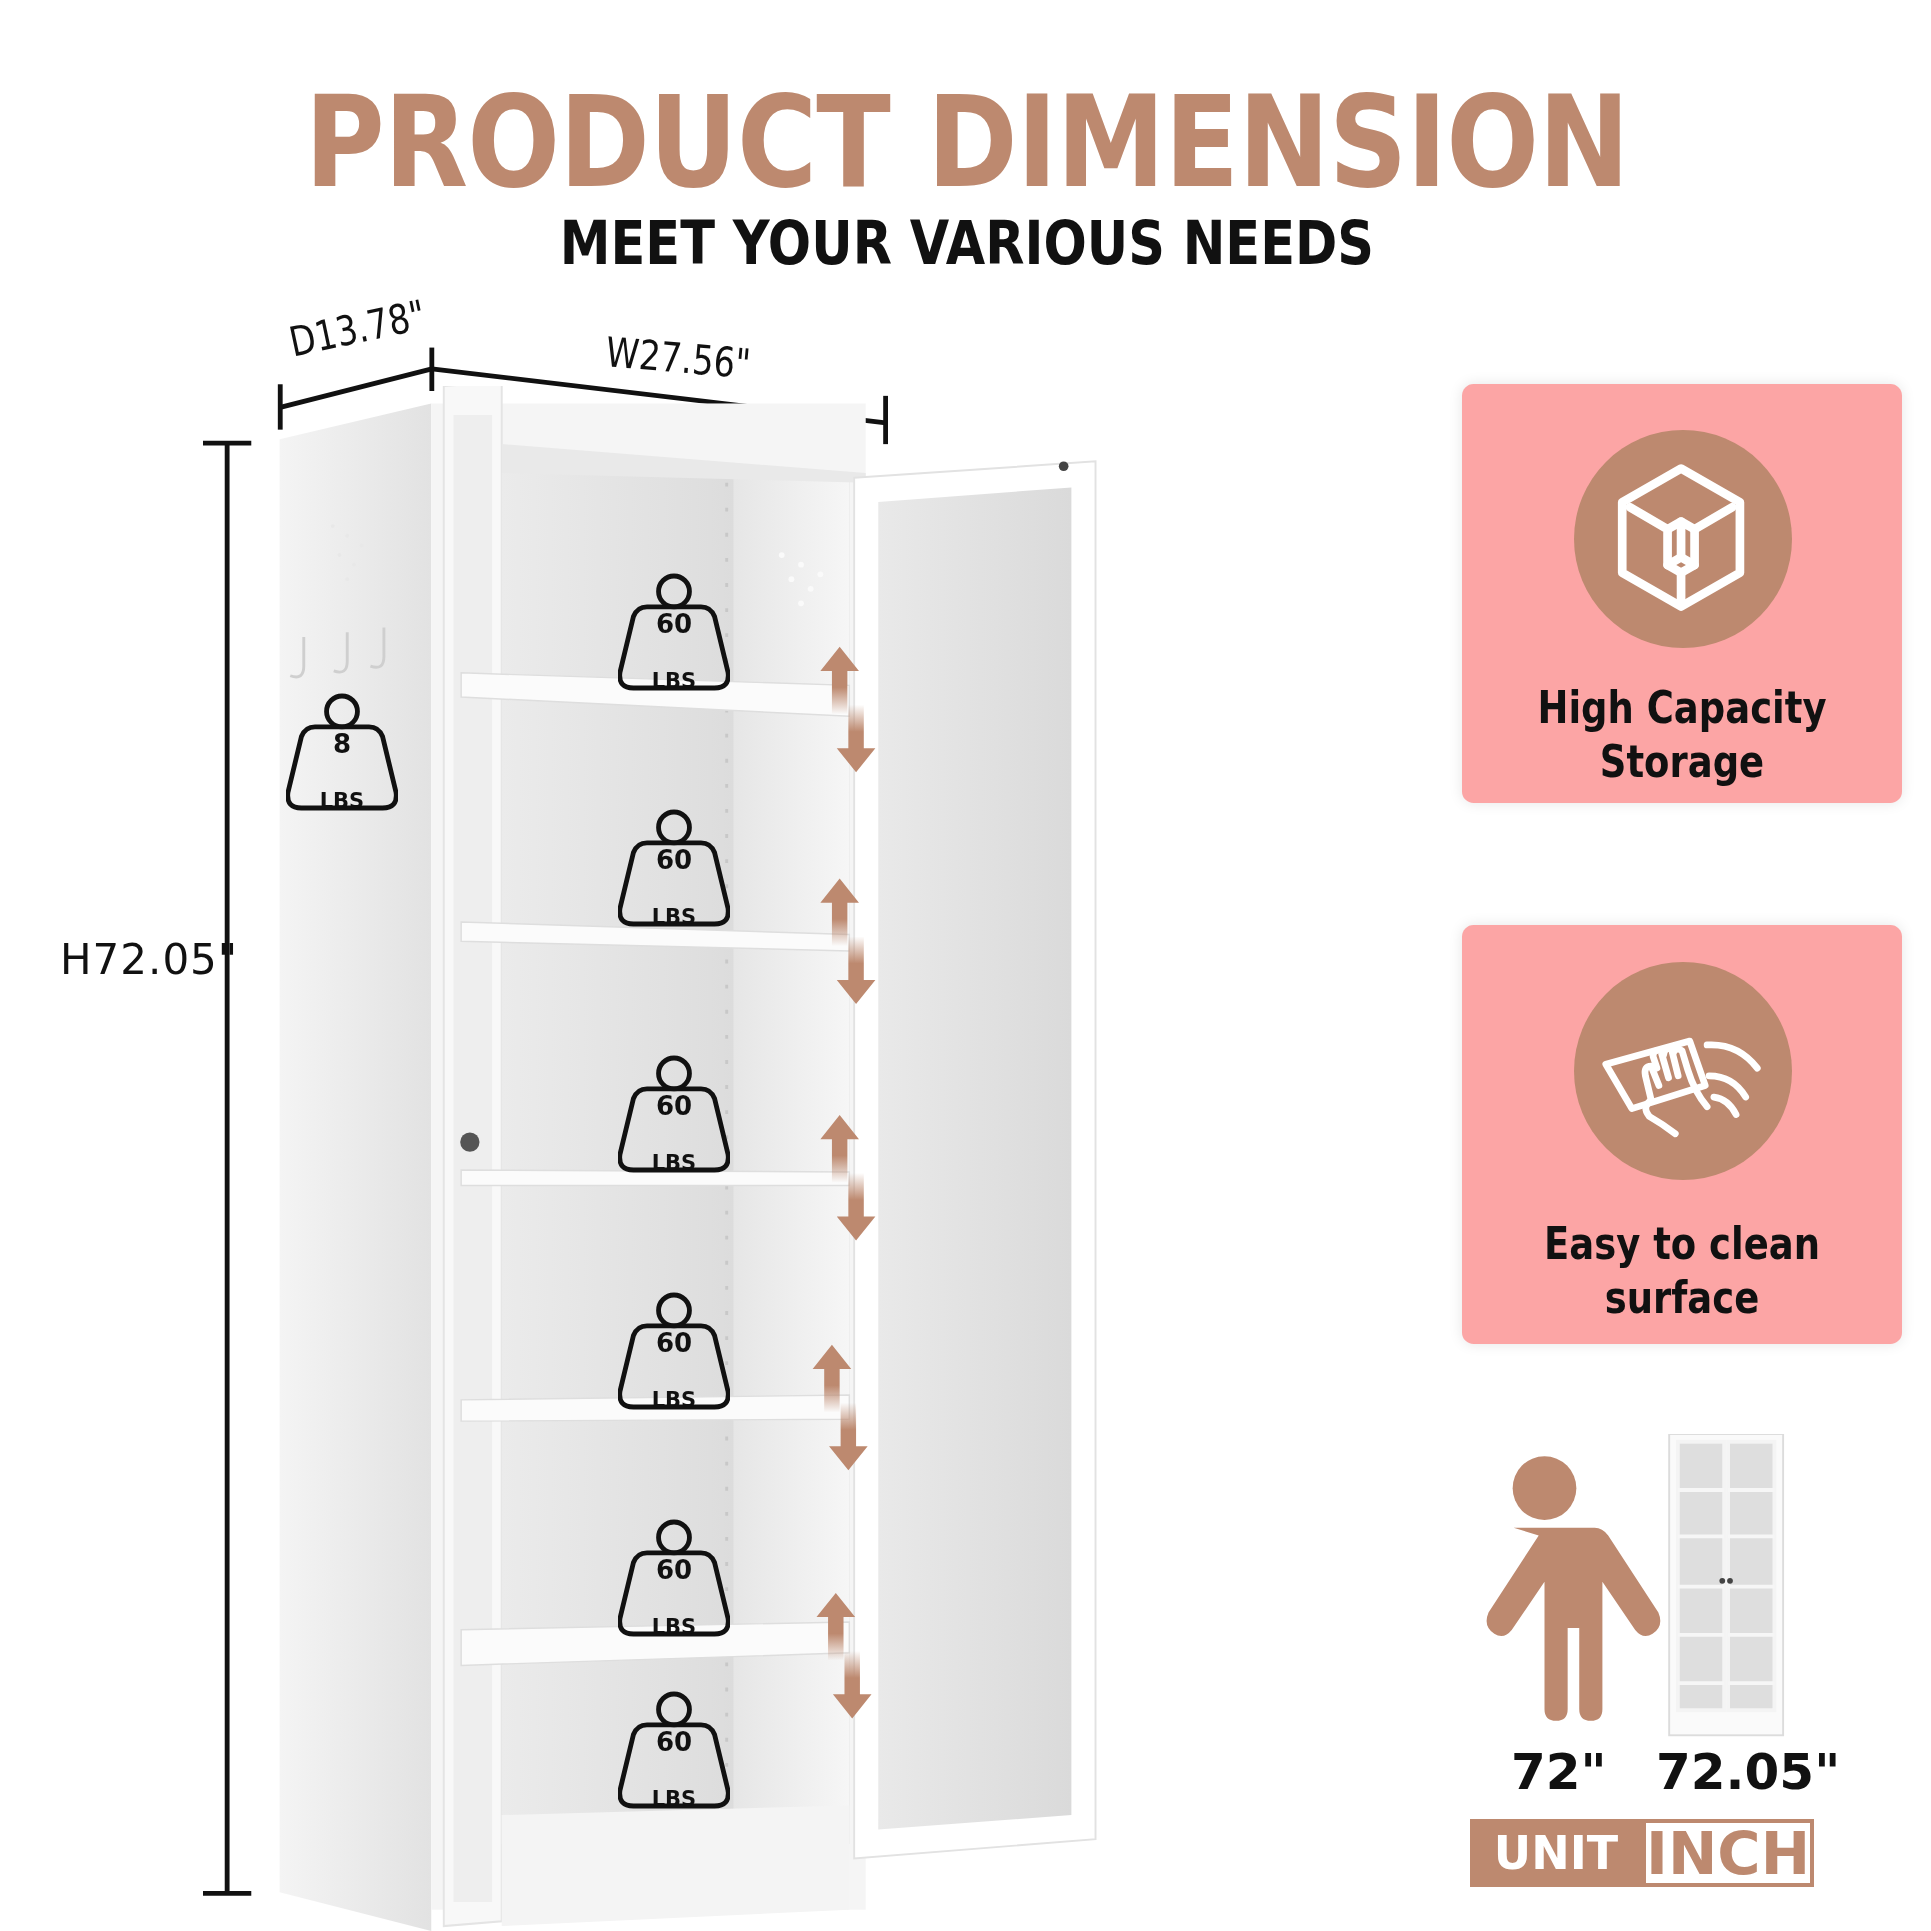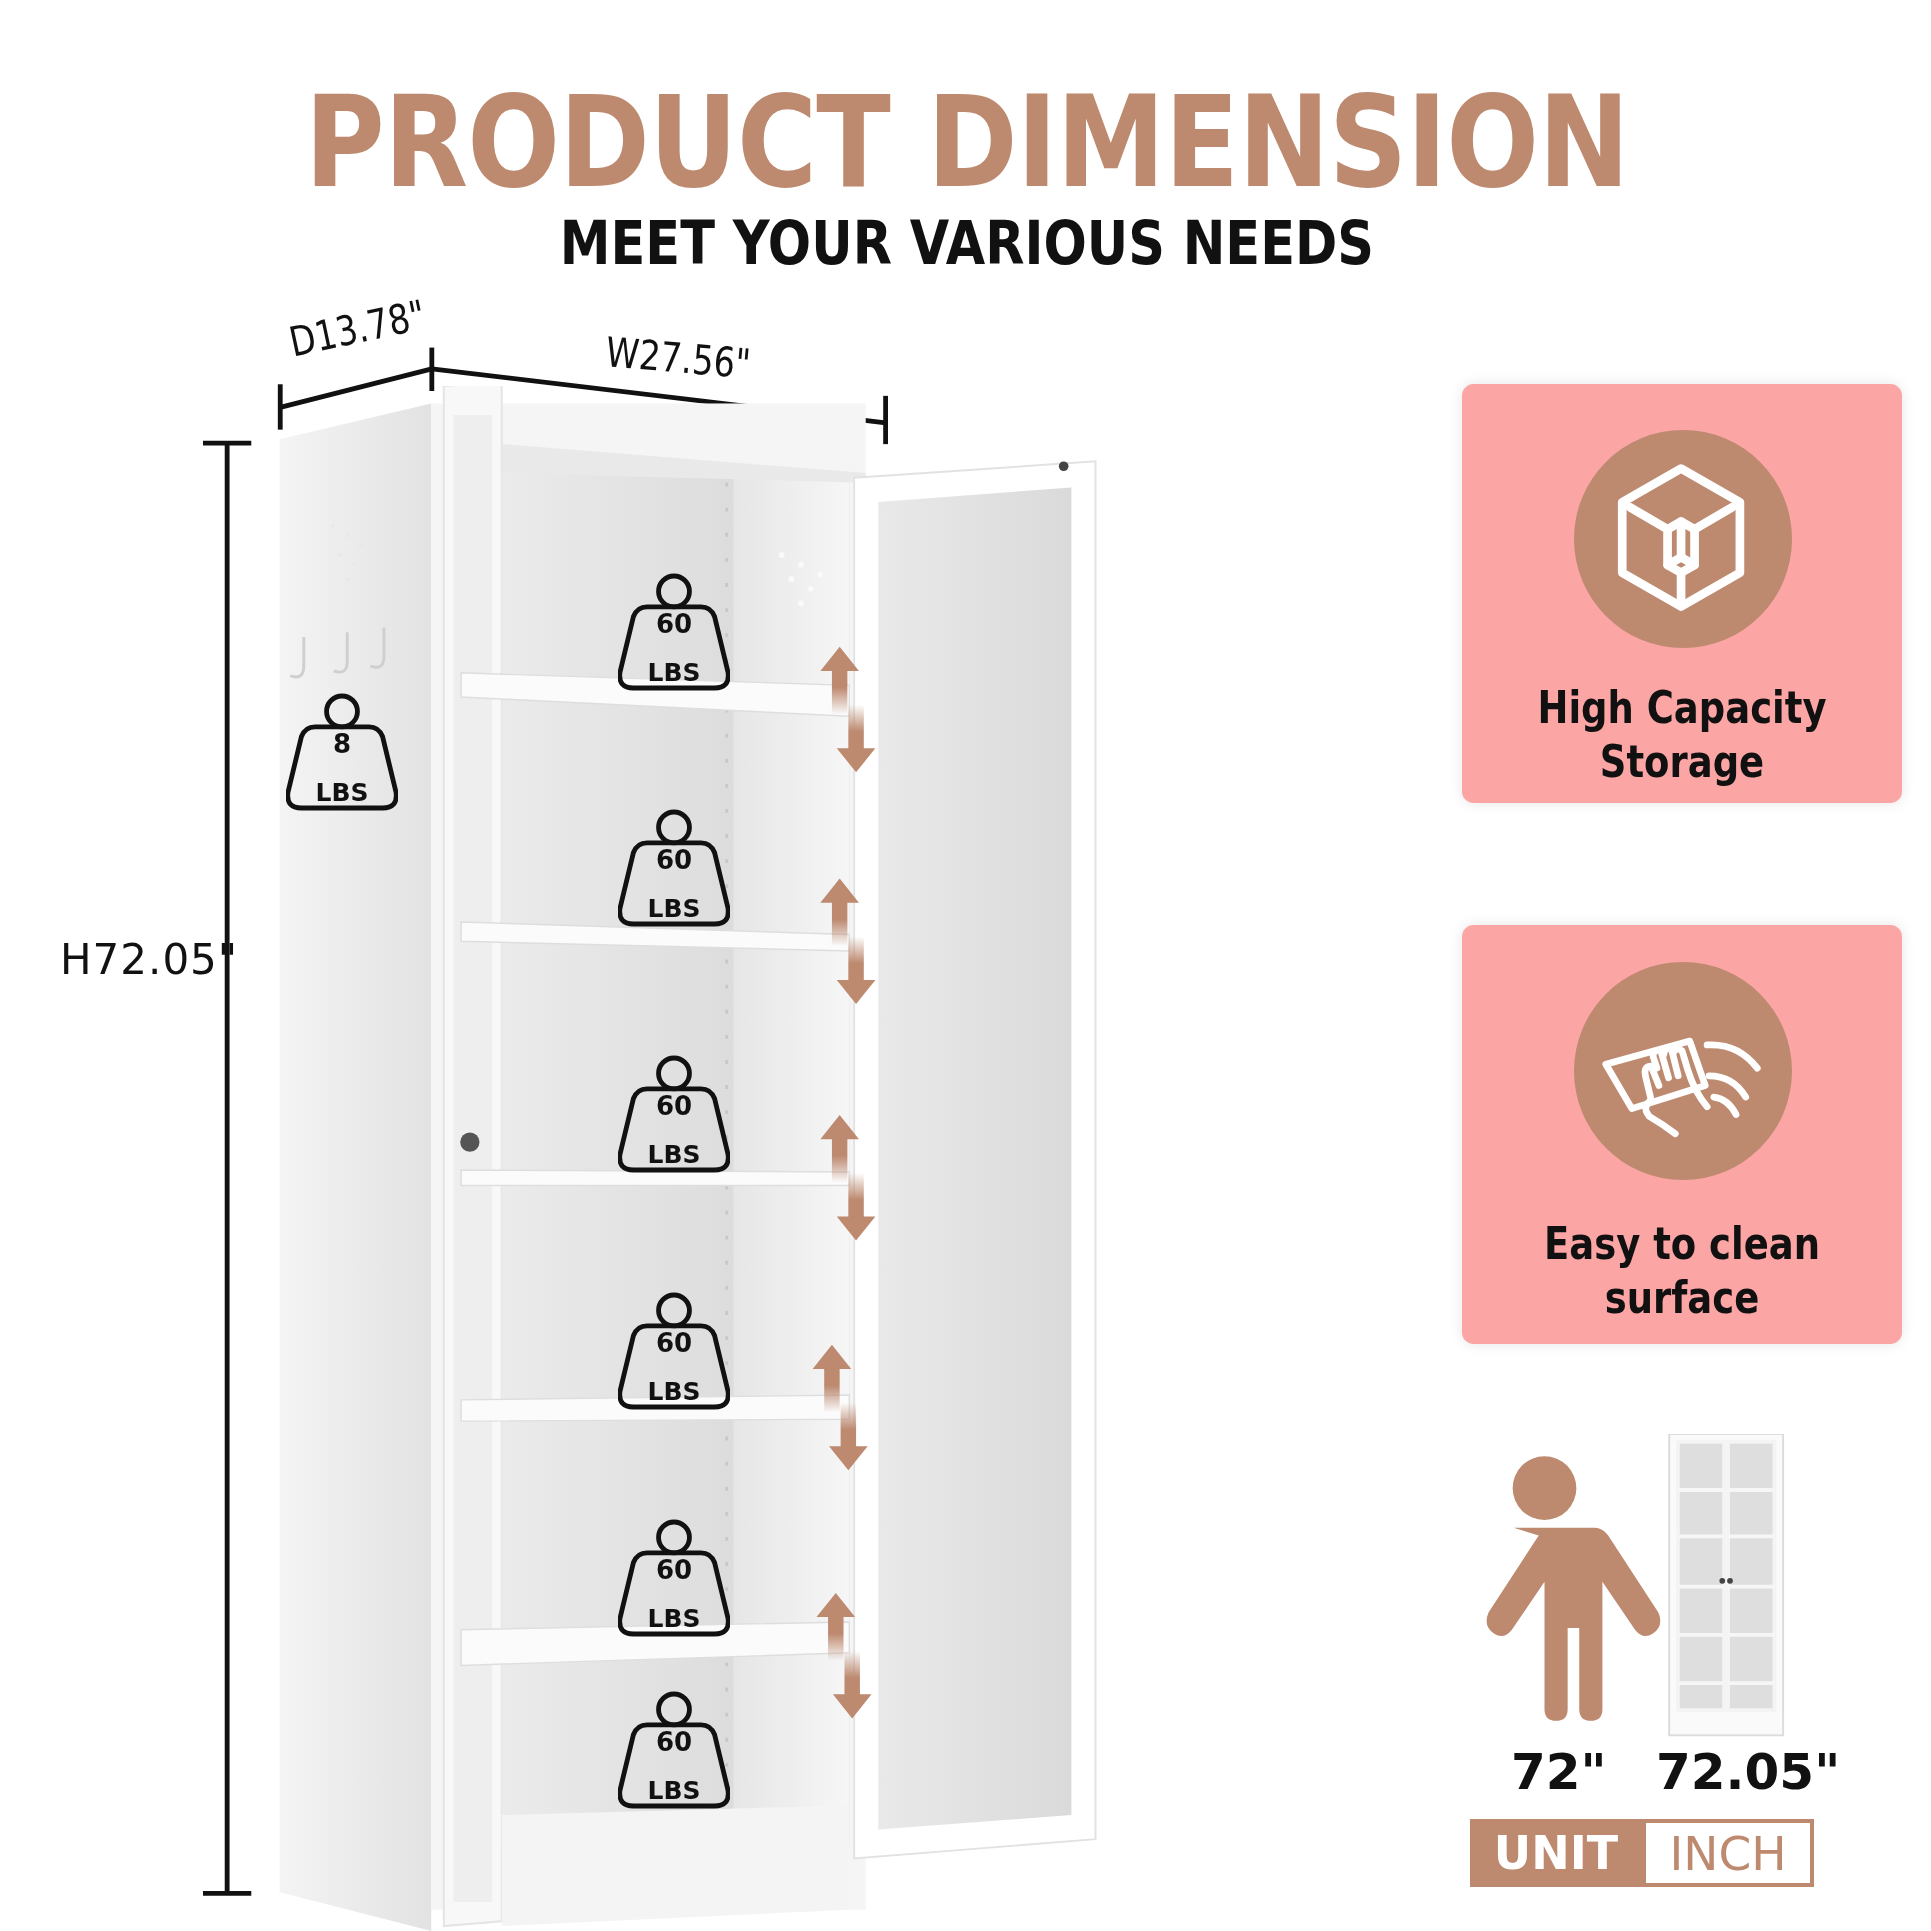--- a/index.html
+++ b/index.html
@@ -25,21 +25,21 @@
   .cabinet { position: absolute; left: 270px; top: 386px; width: 840px; height: 1545px; }
 
   
   .weight { position: absolute; width: 112px; height: 126px; }
   .weight svg { position: absolute; left: 0; top: 0; }
   .weight .w-num, .weight .w-unit {
     position: absolute; left: 0; width: 100%; text-align: center;
     font-family: "DejaVu Sans", sans-serif; font-weight: bold; color: #111; line-height: 1;
   }
   .weight .w-num { top: 43px; font-size: 26px; }
-  .weight .w-unit { top: 92px; font-size: 25px; }
+  .weight .w-unit { top: 103px; font-size: 21px; }
 
   
   .card {
     position: absolute; left: 1462px; width: 440px; height: 419px; background: #fca5a5;
     border-radius: 11.6px; box-shadow: 0 0 13.5px rgba(0,0,0,0.10);
   }
   .card .circle {
     position: absolute; left: 112px; top: 46px; width: 218px; height: 218px;
     border-radius: 50%; background: #bd896f;
   }
@@ -57,21 +57,21 @@
     font-size: 50px; color: #111;
   }
   .unitbar { position: absolute; left: 1470px; top: 1819px; width: 344px; height: 68px; display: flex; align-items: flex-end; }
   .unitbar .u-label {
     width: 172px; height: 68px; background: #bd896f; color: #fff; display: flex; align-items: center; justify-content: center;
     font-family: "DejaVu Sans", sans-serif; font-weight: bold; font-size: 46px;
   }
   .unitbar .u-value {
     width: 172px; height: 68px; background: #fff; border: 4.8px solid #bd896f; color: #bd896f;
     display: flex; align-items: center; justify-content: center;
-    font-family: "DejaVu Sans", sans-serif; font-weight: normal; font-size: 47px;
+    font-family: "DejaVu Sans", sans-serif; font-weight: bold; font-size: 59px;
   }
 </style>
 </head>
 <body>
 
 <div class="title">PRODUCT DIMENSION</div>
 <div class="subtitle">MEET YOUR VARIOUS NEEDS</div>
 
 <svg style="position:absolute;left:0;top:0" width="966" height="1931" viewBox="0 0 1000 2000">
 

